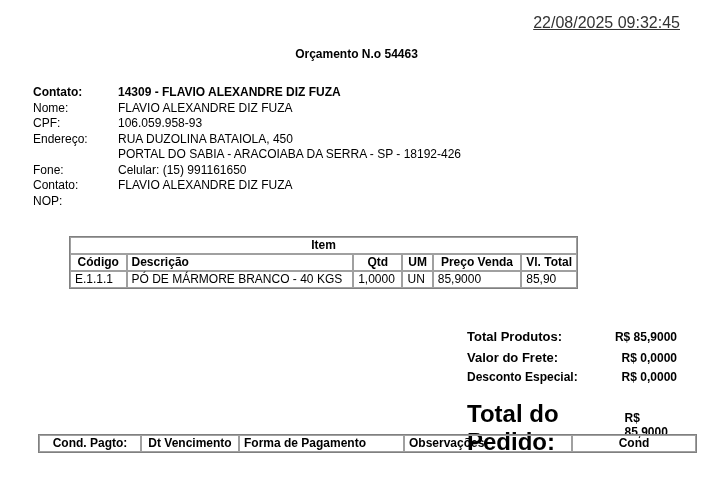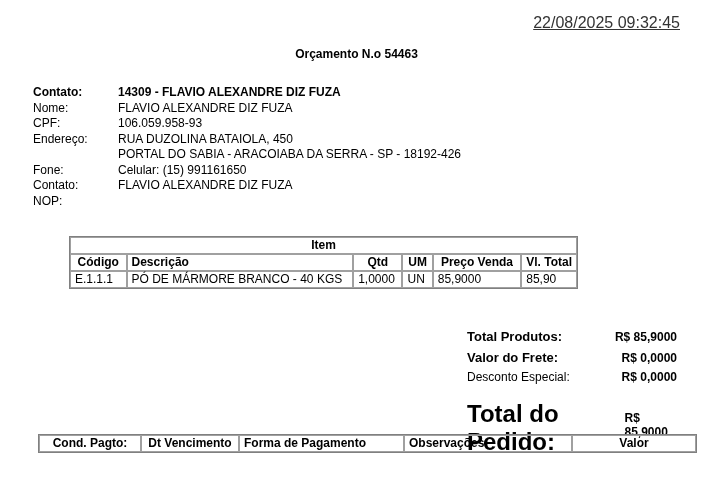--- a/index.html
+++ b/index.html
@@ -35,21 +35,21 @@
   .pay { top: 434px; left: 38px; width: 659px; }
   .c { text-align: center; } .r { } .l { text-align: left; }
 
   .totals { position: absolute; left: 467px; top: 329px; width: 210px; }
   .totals .trow { display: flex; justify-content: space-between; align-items: baseline; }
   .totals .tl { font-weight: bold; font-size: 13px; }
   .totals .tv { font-weight: bold; font-size: 12px; }
   .totals .t1 { height: 21px; }
   .totals .t2 { height: 20px; }
   .totals .t3 { height: 21px; }
-  .totals .t3 .tl { font-weight: normal; font-size: 12px; }
+  .totals .t3 .tl { font-weight: bold; font-size: 12px; }
   .totals .t4 .tl { font-size: 24px; margin-top: 9px; }
   .totals .t4 .tv { font-size: 12px; }
 </style>
 </head>
 <body>
 
 <div class="timestamp">22/08/2025 09:32:45</div>
 <div class="title">Orçamento N.o 54463</div>
 
 <div class="info">
@@ -129,16 +129,16 @@
     </div>
 </div>
 
 <table class="grid pay">
   <tbody>
       <tr>
     <th class="c" style="width:92px">Cond. Pagto:</th>
     <th class="c" style="width:88px">Dt Vencimento</th>
     <th class="l" style="width:155px">Forma de Pagamento</th>
     <th class="l" style="width:158px">Observações</th>
-    <th class="c">Valor</th>
+    <th class="c">Cond</th>
   </tr>
 </tbody>
   </table>
 
 </body></html>

